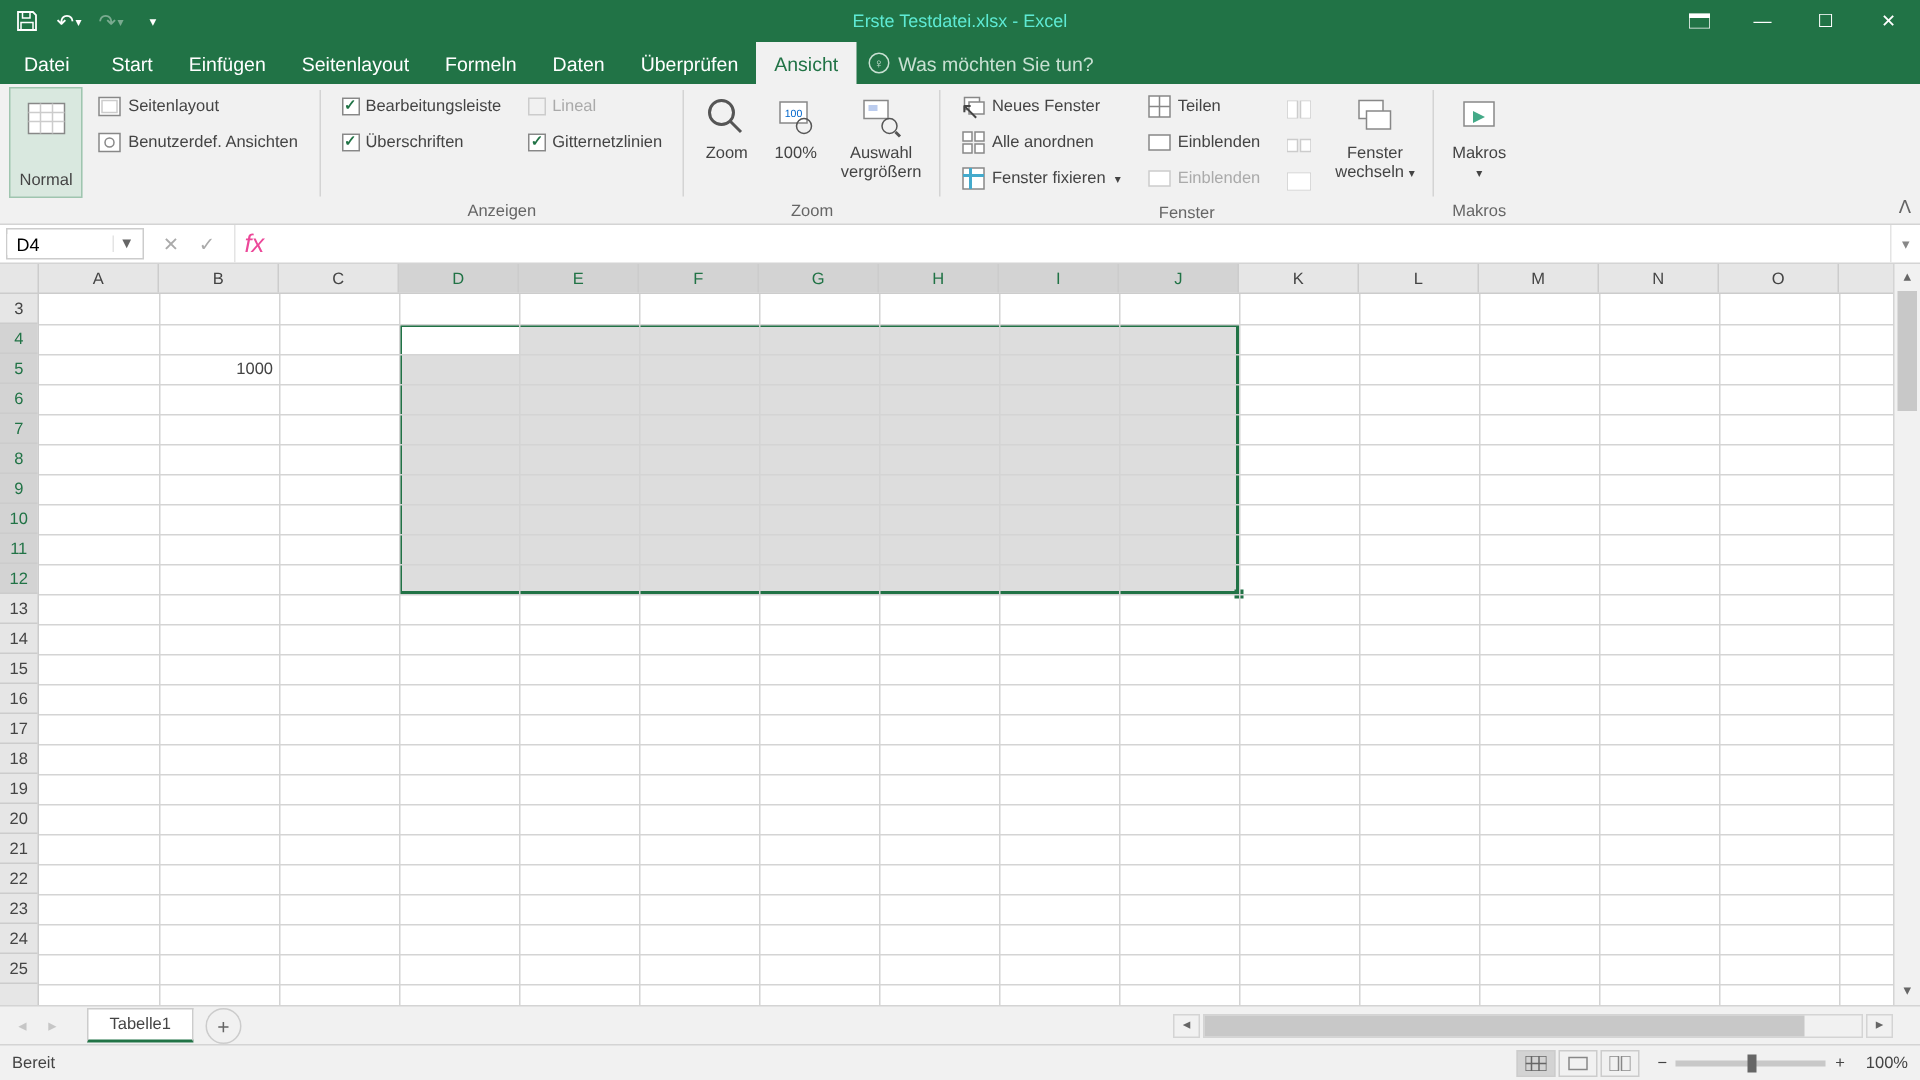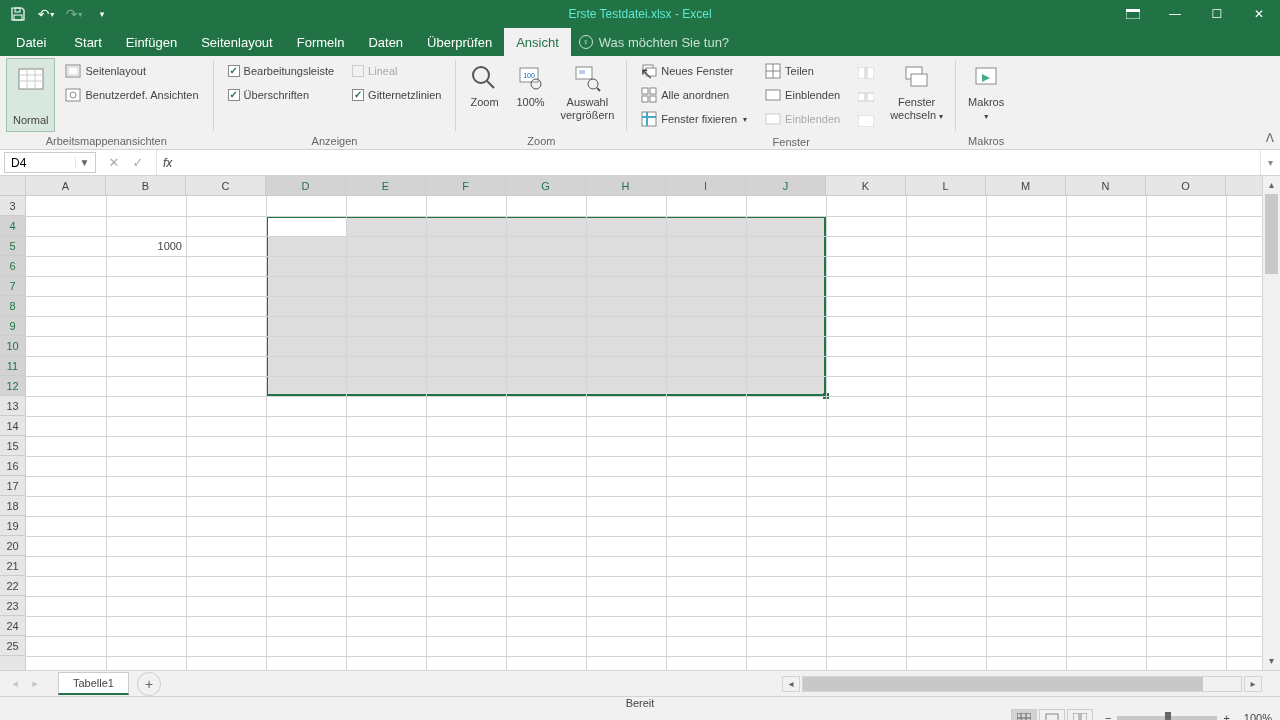--- a/index.html
+++ b/index.html
@@ -36,21 +36,21 @@
 .chk.disabled { border-color:#ccc; background:#f1f1f1; }
 .chk.checked::after { content:"✓"; color:#217346; font-weight:bold; font-size:10px; line-height:1; }
 .mini-ic { width:16px; height:16px; display:flex; align-items:center; justify-content:center; }
 .ribbon-collapse { position:absolute; right:6px; bottom:4px; font-size:12px; color:#666; }
 .formula-bar { height:26px; border-bottom:1px solid #d4d4d4; display:flex; align-items:stretch; background:#fff; }
 .namebox { width:92px; display:flex; align-items:center; border:1px solid #ccc; margin:2px 0 2px 4px; }
 .namebox input { border:none; outline:none; width:70px; padding:0 6px; font-size:12px; font-family:inherit; }
 .namebox .dd { width:18px; text-align:center; color:#666; border-left:1px solid #e4e4e4; font-size:10px; }
 .fb-btns { display:flex; align-items:center; gap:4px; padding:0 8px; border-right:1px solid #e4e4e4; }
 .fb-btn { width:20px; color:#aaa; text-align:center; font-size:13px; }
-.fx { font-style:italic; font-size:12px; color:#404040; padding:0 6px; display:flex; align-items:center; }
+.fx { font-style:italic; font-size:17px; color:#ec4899; padding:0 6px; display:flex; align-items:center; }
 .fb-input { flex:1; }
 .fb-dd { width:20px; display:flex; align-items:center; justify-content:center; color:#888; border-left:1px solid #e4e4e4; font-size:10px; }
 .grid-area { position:absolute; top:176px; left:0; right:0; bottom:50px; overflow:hidden; }
 .corner { position:absolute; top:0; left:0; width:26px; height:20px; background:#e6e6e6; border-right:1px solid #ccc; border-bottom:1px solid #ccc; }
 .col-headers { position:absolute; top:0; left:26px; right:18px; height:20px; display:flex; background:#e6e6e6; border-bottom:1px solid #ccc; }
 .ch { width:80px; border-right:1px solid #ccc; text-align:center; font-size:11px; line-height:20px; color:#444; }
 .ch.sel { background:#d3d3d3; color:#217346; }
 .row-headers { position:absolute; top:20px; left:0; width:26px; bottom:0; background:#e6e6e6; border-right:1px solid #ccc; }
 .rh { height:20px; border-bottom:1px solid #ccc; text-align:center; font-size:11px; line-height:20px; color:#444; }
 .rh.sel { background:#d3d3d3; color:#217346; }
@@ -68,21 +68,21 @@
 .sheet-bar { position:absolute; left:0; right:0; bottom:24px; height:26px; background:#f1f1f1; border-top:1px solid #d4d4d4; display:flex; align-items:center; }
 .sheet-nav { display:flex; padding:0 6px; gap:2px; }
 .sheet-nav-btn { width:18px; height:18px; display:flex; align-items:center; justify-content:center; color:#888; font-size:11px; }
 .sheet-nav-btn.disabled { opacity:.4; }
 .sheet-tab { background:#fff; padding:4px 14px; border:1px solid #ccc; border-bottom:2px solid #217346; font-size:11px; margin-left:8px; }
 .add-sheet { width:24px; height:24px; display:flex; align-items:center; justify-content:center; margin-left:8px; color:#666; border:1px solid #ccc; border-radius:50%; font-size:14px; }
 .hscroll { margin-left:auto; display:flex; align-items:center; padding-right:18px; }
 .hs-track { width:440px; height:16px; background:#f1f1f1; border:1px solid #d4d4d4; position:relative; margin:0 2px; }
 .hs-thumb { position:absolute; left:0; top:0; bottom:0; width:400px; background:#c8c8c8; }
 .hs-arr { width:18px; height:16px; border:1px solid #d4d4d4; text-align:center; font-size:10px; line-height:14px; color:#666; }
-.status-bar { position:absolute; left:0; right:0; bottom:0; height:24px; background:#f1f1f1; border-top:1px solid #d4d4d4; display:flex; align-items:center; padding:0 8px; font-size:11px;flex-direction:column; }
+.status-bar { position:absolute; left:0; right:0; bottom:0; height:24px; background:#f1f1f1; border-top:1px solid #d4d4d4; display:flex; align-items:center; padding:0 8px; font-size:11px; }
 .status-right { margin-left:auto; display:flex; align-items:center; gap:2px; }
 .view-btn { width:26px; height:18px; border:1px solid #ccc; display:flex; align-items:center; justify-content:center; font-size:10px; }
 .view-btn.active { background:#d3d3d3; }
 .zoom-ctrl { display:flex; align-items:center; gap:6px; margin-left:10px; }
 .zoom-track { width:100px; height:4px; background:#c8c8c8; position:relative; }
 .zoom-thumb { position:absolute; left:48px; top:-4px; width:6px; height:12px; background:#666; }
 .cursor { position:absolute; left:640px; top:64px; font-size:16px; pointer-events:none; z-index:999; }
 svg { display:block; }
 </style>
 </head>
@@ -159,21 +159,20 @@
             <span class="mini-ic">
               <svg width="16" height="16">
                 <rect x="1" y="2" width="14" height="12" fill="#fff" stroke="#888"></rect>
                 <circle cx="8" cy="8" r="3" fill="none" stroke="#888"></circle>
               </svg>
             </span>
             <span>Benutzerdef. Ansichten</span>
           </div>
       </div>
     </div>
-    <div class="group-label">Arbeitsmappenansichten</div>
   </div>
   <div class="sep"></div>
   <div class="group">
     <div class="group-body">
       <div class="stack">
         <div class="small-btn">
             <span class="chk checked"></span>
             <span>Bearbeitungsleiste</span>
           </div>
         <div class="small-btn">

